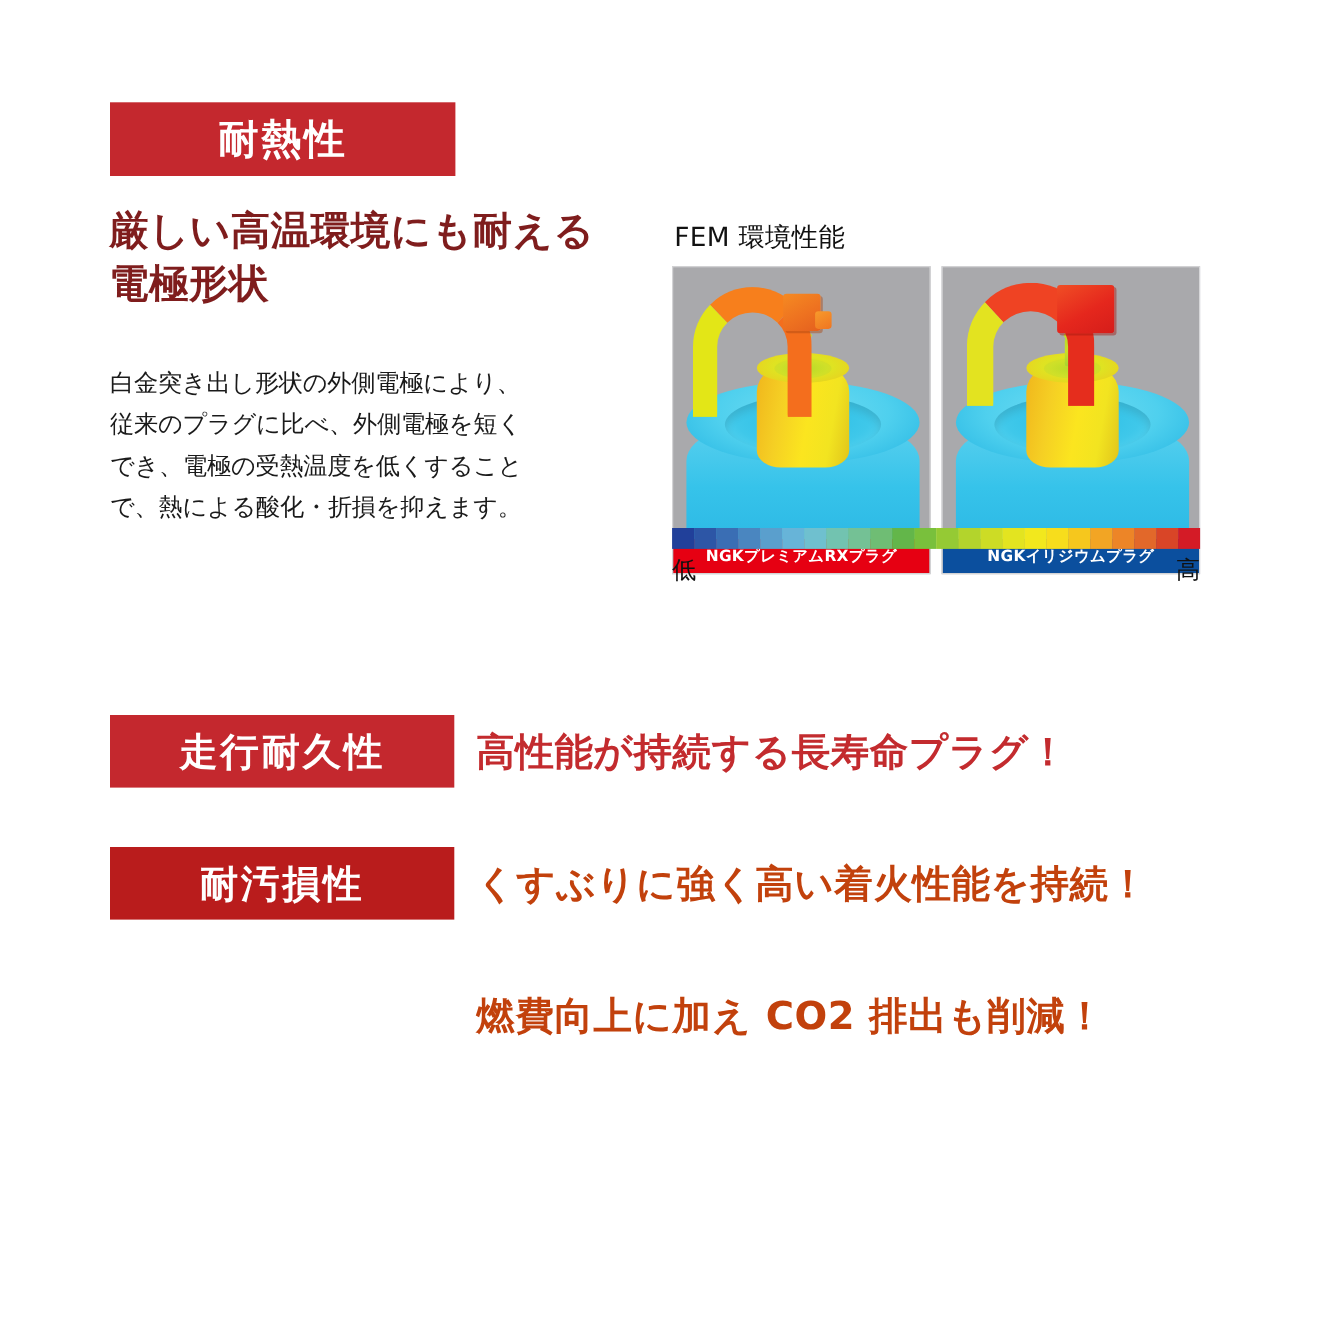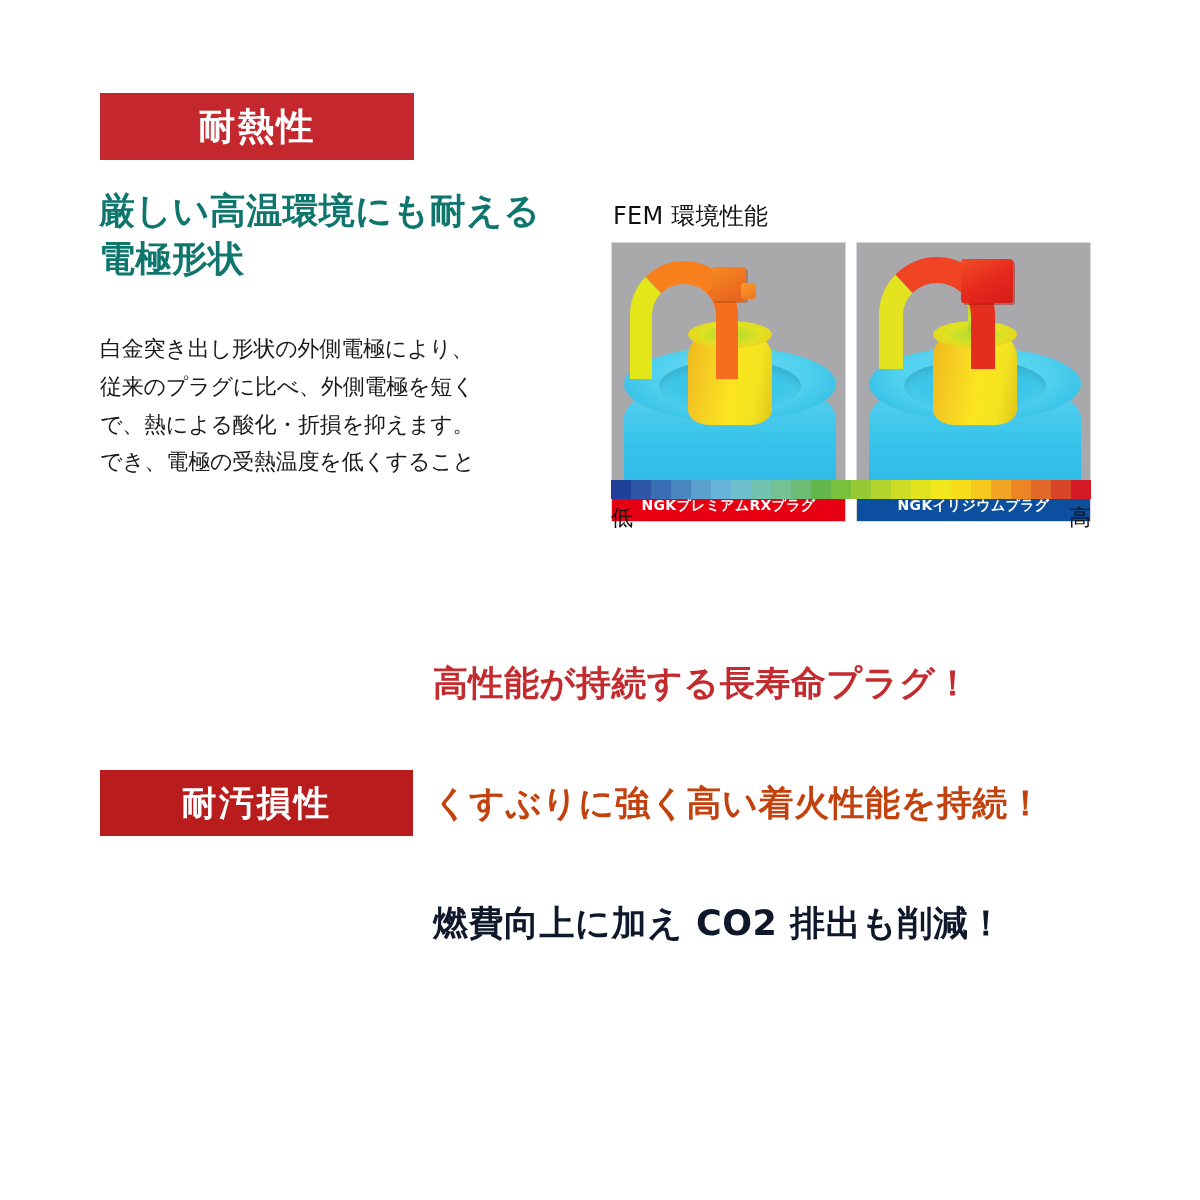--- a/index.html
+++ b/index.html
@@ -301,30 +301,30 @@
     white-space: nowrap;
   }
 </style>
 </head>
 <body>
 
 <div class="badge" id="badge-heat" style="background: rgb(196, 40, 46);">
   <span>耐熱性</span>
 </div>
 
-<div id="headline" style="color: #0f766e;">
+<div id="headline" style="color: #7f1d1d;">
   <span class="hl-line">厳しい高温環境にも耐える</span>
   <span class="hl-line">電極形状</span>
 </div>
 
 <div id="bodycopy">
   <span class="bc-line">白金突き出し形状の外側電極により、</span>
   <span class="bc-line">従来のプラグに比べ、外側電極を短く</span>
+  <span class="bc-line">でき、電極の受熱温度を低くすること</span>
   <span class="bc-line">で、熱による酸化・折損を抑えます。</span>
-  <span class="bc-line">でき、電極の受熱温度を低くすること</span>
 </div>
 
 <div id="fem-figure">
   <div id="fem-caption">FEM 環境性能</div>
 
   <div id="fem-panels">
 
     <div class="fem-panel" style="background: rgb(169, 169, 172);">
       <div class="fem-scene">
         <div class="shell-outer"></div>
@@ -392,31 +392,34 @@
       <span style="background: rgb(217, 69, 39);"></span>
       <span style="background: rgb(212, 27, 38);"></span>
     </div>
   <div id="scale-labels">
     <span>低</span>
     <span>高</span>
   </div>
 </div>
 
 <div class="feature-row" id="feature-row-0">
+  <div class="feature-badge" style="background: rgb(196, 40, 46);">
+    <span>走行耐久性</span>
+  </div>
   <div class="feature-text" style="color: rgb(195, 43, 46); font-family: Liberation Serif, serif;">
     <span>高性能が持続する長寿命プラグ！</span>
   </div>
 </div>
 
 <div class="feature-row" id="feature-row-1">
   <div class="feature-badge" style="background: #b91c1c;">
     <span>耐汚損性</span>
   </div>
   <div class="feature-text" style="color: #c2410c;">
     <span>くすぶりに強く高い着火性能を持続！</span>
   </div>
 </div>
 
 <div class="feature-row" id="feature-row-2">
-  <div class="feature-text" style="color: #0f172a; justify-content: center;">
+  <div class="feature-text" style="color: #c2410c; justify-content: center;">
     <span>燃費向上に加え CO2 排出も削減！</span>
   </div>
 </div>
 
 </body></html>

